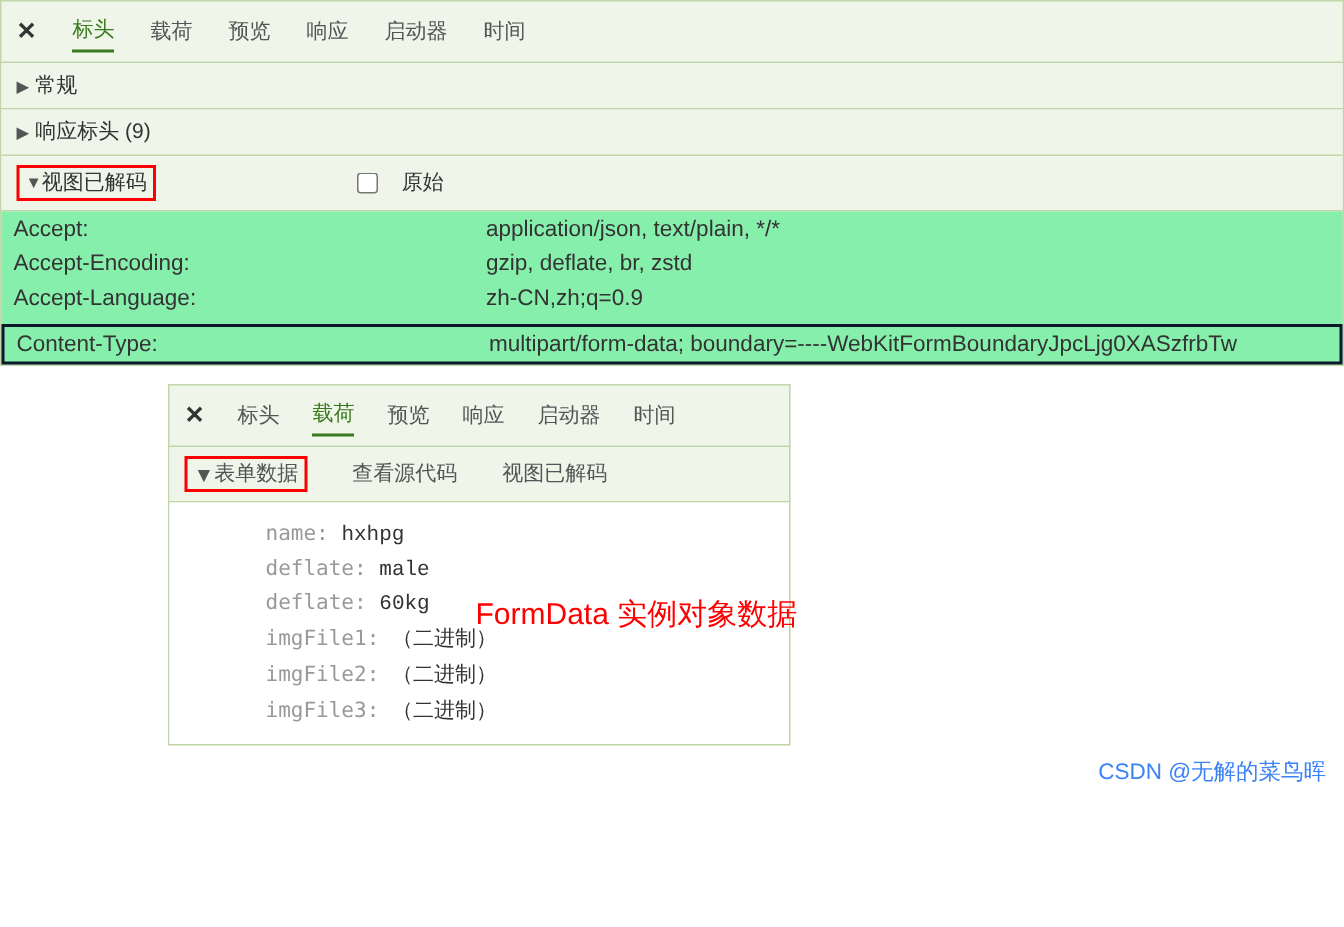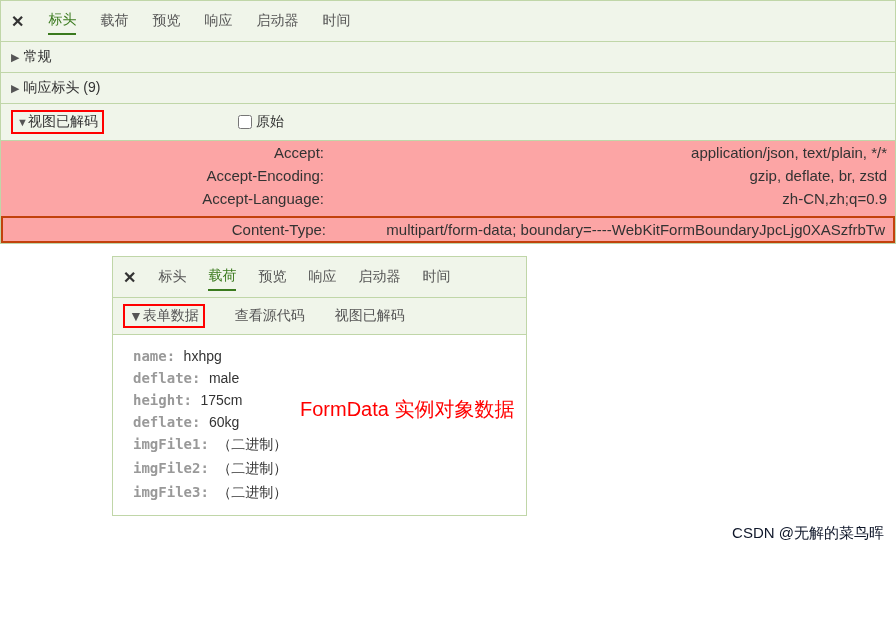--- a/index.html
+++ b/index.html
@@ -8,49 +8,49 @@
     
     .panel-top { border: 1px solid #c0d6a8; background: #f0f5ea; }
     .tabs-bar { display: flex; align-items: center; padding: 6px 10px; gap: 24px; border-bottom: 1px solid #c0d6a8; }
     .tabs-bar .close-x { font-weight: bold; font-size: 16px; color: #333; cursor: pointer; }
     .tabs-bar .tab { color: #555; cursor: pointer; padding: 4px 0; }
     .tabs-bar .tab.active { color: #3a7a1e; border-bottom: 2px solid #3a7a1e; font-weight: 500; }
     
     .section-row { display: flex; align-items: center; padding: 6px 10px; border-bottom: 1px solid #c0d6a8; background: #f0f5ea; gap: 4px; }
     .section-row .tri { font-size: 11px; color: #555; }
     .redbox { border: 2px solid red; padding: 1px 4px; display: inline-flex; align-items: center; }
-    .checkbox-wrap { margin-left: 130px; display: flex; align-items: center; gap: 4px; }
+    .checkbox-wrap { margin-left: 130px; display: flex; align-items: center; gap: 16px; }
     .checkbox-wrap input { width: 14px; height: 14px; }
     
-    .headers-area { background: #fca5a5; text-align: right; }
+    .headers-area { background: #86efac; }
     .header-line { display: flex; padding: 3px 8px; font-size: 15px; color: #333; }
     .header-line .hkey { width: 315px; flex-shrink: 0; }
     .header-line .hval { flex: 1; }
-    .header-line.red-outline { border: 2px solid #c2410c; }
+    .header-line.red-outline { border: 2px solid #0f172a; }
     
     
     .panel-bottom { margin: 12px 0 0 112px; width: 415px; border: 1px solid #c0d6a8; background: #f0f5ea; }
     .panel-bottom .tabs-bar2 { display: flex; align-items: center; padding: 6px 10px; gap: 22px; border-bottom: 1px solid #c0d6a8; }
     .tabs-bar2 .close-x { font-weight: bold; font-size: 16px; color: #333; cursor: pointer; }
     .tabs-bar2 .tab { color: #555; cursor: pointer; padding: 4px 0; font-size: 14px; }
     .tabs-bar2 .tab.active { color: #3a7a1e; border-bottom: 2px solid #3a7a1e; font-weight: 500; }
     
     .formdata-row { display: flex; align-items: center; padding: 6px 10px; border-bottom: 1px solid #c0d6a8; gap: 30px; background: #f0f5ea; }
     .formdata-row .redbox { display: inline-flex; }
     .formdata-row span { color: #555; font-size: 14px; }
     
     .form-body { background: #fff; padding: 10px 20px; font-family: Consolas, monospace; font-size: 14px; }
     .form-line { padding: 3px 0; }
-    .form-line .fkey { color: #999; font-weight: bold; }
-    .form-line .fval { font-family: Liberation Sans, sans-serif; text-align: right; }
+    .form-line .fkey { color: #999; font-weight: normal; margin-left: 44px; }
+    .form-line .fval { font-family: Liberation Mono, monospace; text-align: right; }
     
     .overlay-label { position: absolute; color: red; font-size: 20px; font-weight: 400; }
     .wrap-bottom { position: relative; }
     
-    .watermark { text-align: right; color: #0f172a; font-size: 15px; padding: 8px 12px 4px; }
+    .watermark { text-align: right; color: #3b82f6; font-size: 15px; padding: 8px 12px 4px; }
   </style>
 </head>
 <body>
 
 <div class="panel-top">
   <div class="tabs-bar">
     <span class="close-x">✕</span>
     <span class="tab active">标头</span>
     <span class="tab">载荷</span>
     <span class="tab">预览</span>
@@ -119,23 +119,22 @@
         <span class="tri">▼</span>
         <span>表单数据</span>
       </span>
       <span>查看源代码</span>
       <span>视图已解码</span>
     </div>
 
     <div class="form-body">
       <div class="form-line"><span class="fkey">name:</span> <span class="fval">hxhpg</span></div>
       <div class="form-line"><span class="fkey">deflate:</span> <span class="fval">male</span></div>
-      <div class="form-line"><span class="fkey">height:</span> <span class="fval">175cm</span></div>
       <div class="form-line"><span class="fkey">deflate:</span> <span class="fval">60kg</span></div>
       <div class="form-line"><span class="fkey">imgFile1:</span> <span class="fval">（二进制）</span></div>
       <div class="form-line"><span class="fkey">imgFile2:</span> <span class="fval">（二进制）</span></div>
       <div class="form-line"><span class="fkey">imgFile3:</span> <span class="fval">（二进制）</span></div>
     </div>
   </div>
-  <div class="overlay-label" style="left:300px; top:140px;">FormData 实例对象数据</div>
+  <div class="overlay-label" style="left:317px; top:140px;">FormData 实例对象数据</div>
 </div>
 
 <div class="watermark">CSDN @无解的菜鸟晖</div>
 
 </body></html>

